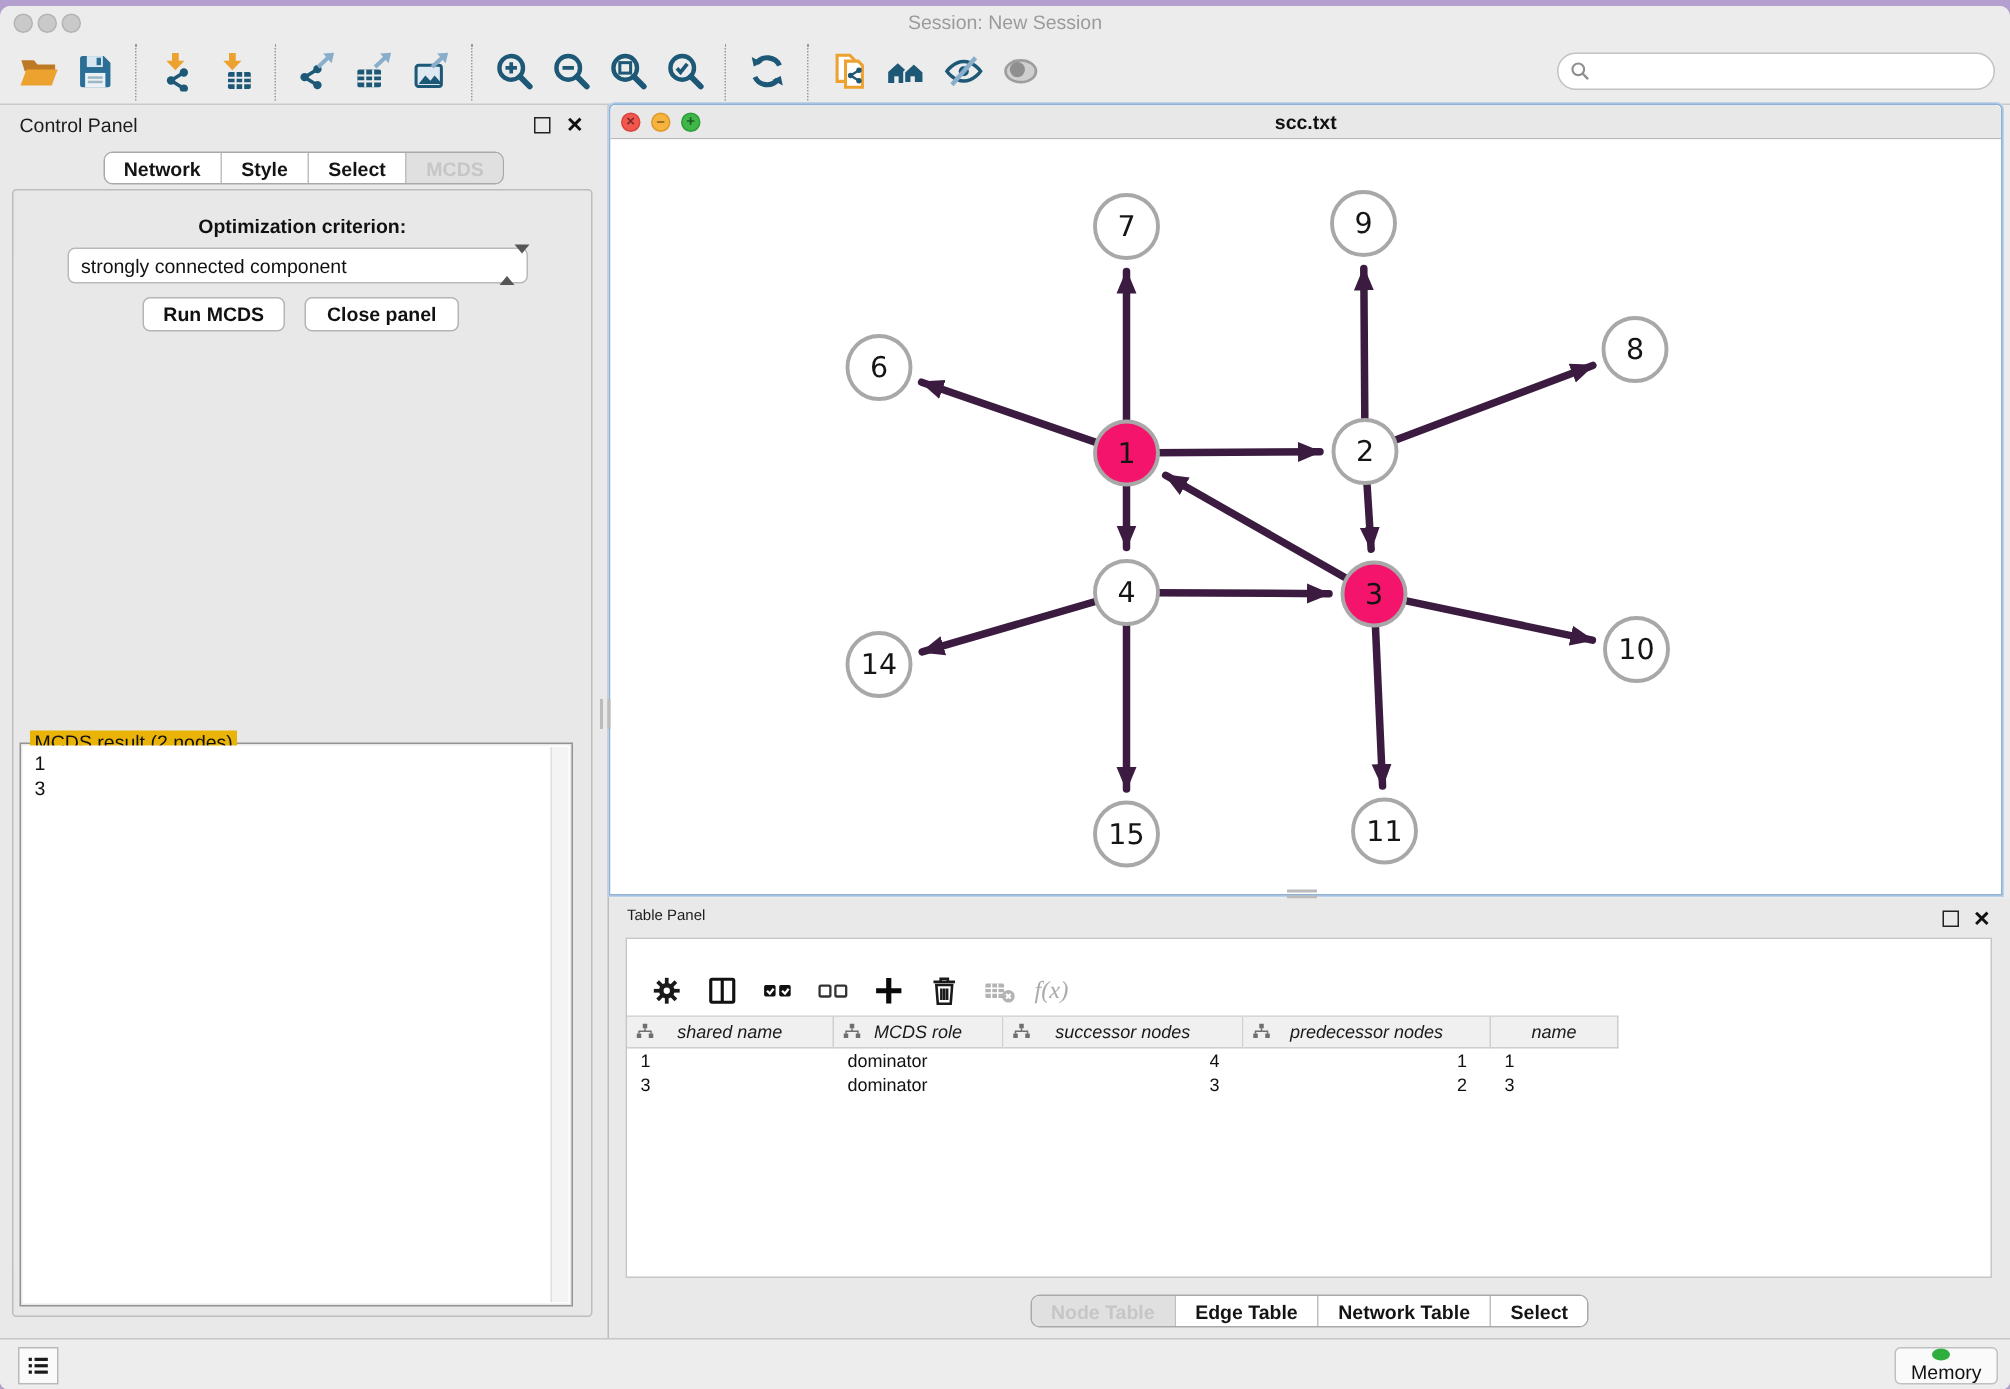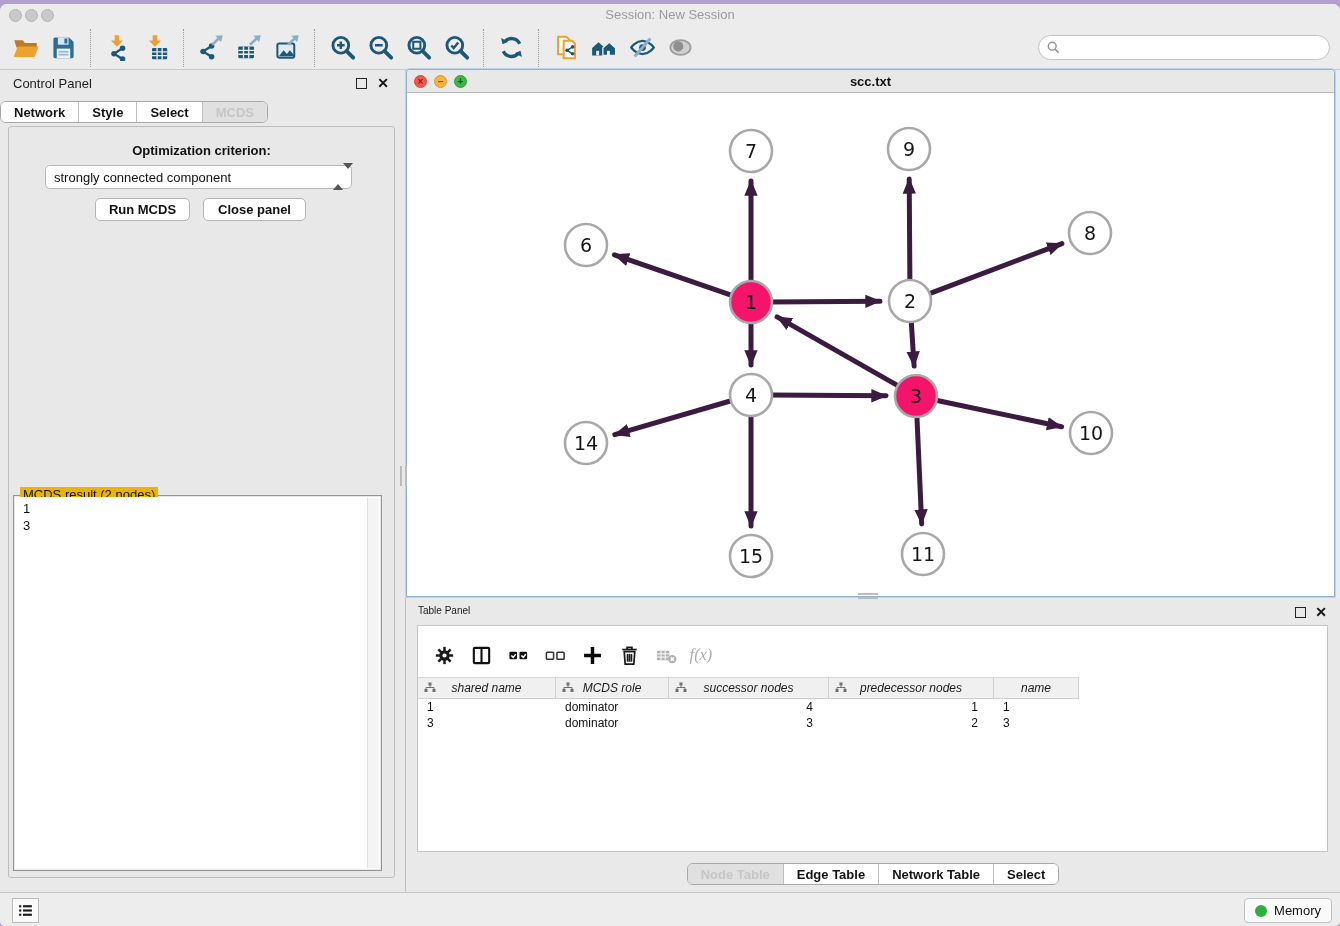--- a/index.html
+++ b/index.html
@@ -35,21 +35,21 @@
   .panel-title { position:absolute; left:13px; top:6px; font-size:13px; color:#1c1c1c; }
   .panel-float { position:absolute; top:8px; width:11px; height:11px; border:1.5px solid #222; }
   .panel-close { position:absolute; top:5px; font-size:14px; font-weight:bold; color:#111; line-height:16px; }
   #cp-float { right:38px; } #cp-close { right:16px; }
 
   .seg-tabs { display:flex; border:1px solid #a9a9a9; border-radius:6px; overflow:hidden; background:#fff; height:22px; }
   .seg { padding:0 13px; font-size:13px; font-weight:600; color:#141414; background:#fff;
          display:flex; align-items:center; border-left:1px solid #bfbfbf; cursor:default; }
   .seg:first-child { border-left:none; }
   .seg.seg-active { background:#e0e0e0; color:#c6c6c6; }
-  #ctl-tabs-wrap { display:flex; margin-top:3px; }
+  #ctl-tabs-wrap { display:flex; justify-content:center; margin-top:3px; }
 
   #cp-inner { position:absolute; left:8px; right:10px; top:56px; bottom:14px;
               border:1px solid #bdbdbd; border-radius:3px; background:#e8e8e8; }
   #opt-label { margin-top:16px; text-align:center; font-size:13px; font-weight:600; color:#111; }
   #opt-select { position:absolute; left:36px; right:42px; top:38px; height:24px; background:#fff;
                 border:1px solid #b9b9b9; border-radius:5px; font-size:13px; color:#111;
                 display:flex; align-items:center; padding-left:8px; }
   #opt-stepper { position:absolute; right:8px; top:3px; width:10px; height:17px; }
   #opt-stepper .up { width:0;height:0;border-left:5px solid transparent;border-right:5px solid transparent;
                      border-bottom:6px solid #555; margin-bottom:4px;}
@@ -89,21 +89,21 @@
                 border-top:2px solid #bbb; border-bottom:2px solid #bbb; }
 
   
   #table-panel { position:absolute; left:406px; right:0; top:595px; bottom:34px; background:#e9e9e9; }
   #tp-head { position:relative; height:26px; }
   #tp-title { position:absolute; left:12px; top:6px; font-size:10px; color:#1c1c1c; }
   #tp-float { right:34px; } #tp-close { right:13px; }
   #tp-content { position:absolute; left:11px; right:12px; top:26px; bottom:40px;
                 background:#fff; border:1px solid #c6c6c6; }
   #tp-toolbar { position:absolute; left:8px; top:8px; height:36px; display:flex; align-items:center; }
-  .tp-btn { width:37px; height:32px; display:flex; justify-content:center; cursor:default;margin-top:16px; }
+  .tp-btn { width:37px; height:32px; display:flex; align-items:center; justify-content:center; cursor:default;margin-top:16px; }
   .tp-btn svg { width:23px; height:23px; }
   .tp-btn.fx svg { width:32px; }
 
   #tbl { position:absolute; left:0; right:0; top:51px; }
   #tbl-header { display:flex; height:22px; }
   .th { background:#f0f0f0; border-top:1px solid #d6d6d6; border-bottom:1px solid #cfcfcf;
         border-right:1px solid #d0d0d0; font-size:12px; color:#1a1a1a; display:flex; align-items:center;
         justify-content:center; position:relative;font-style:italic; }
   .th .hicon { position:absolute; left:6px; width:12px; height:12px; }
   .tbl-row { display:flex; height:16px; }
@@ -111,21 +111,21 @@
 
   #tbl-tabs-wrap { position:absolute; left:0; right:0; bottom:7px; display:flex; justify-content:center; }
 
   
   #statusbar { position:absolute; left:0; right:0; bottom:0; height:34px; background:#ededed;
                border-top:1px solid #c6c6c6; }
   #list-btn { position:absolute; left:12px; top:5px; width:27px; height:25px; background:#fafafa;
               border:1px solid #b9b9b9; display:flex; align-items:center; justify-content:center; }
   #list-btn svg { width:17px; height:17px; }
   #memory-btn { position:absolute; right:8px; top:5px; height:25px; background:#fafafa; border:1px solid #c0c0c0;
-                border-radius:4px; display:flex; align-items:center; padding:0 10px; font-size:13px; color:#111; }
+                border-radius:4px; display:flex; align-items:center; padding:0 10px; font-size:13px; color:#111;flex-direction:column; }
   #memory-dot { width:12px; height:12px; border-radius:50%; background:#2fae3e; margin-right:7px; }
 </style>
 </head>
 <body>
 
 <div id="app">
 
   <div id="titlebar">
     <span class="tl-dot" style="left:9px"></span>
     <span class="tl-dot" style="left:25px"></span>

